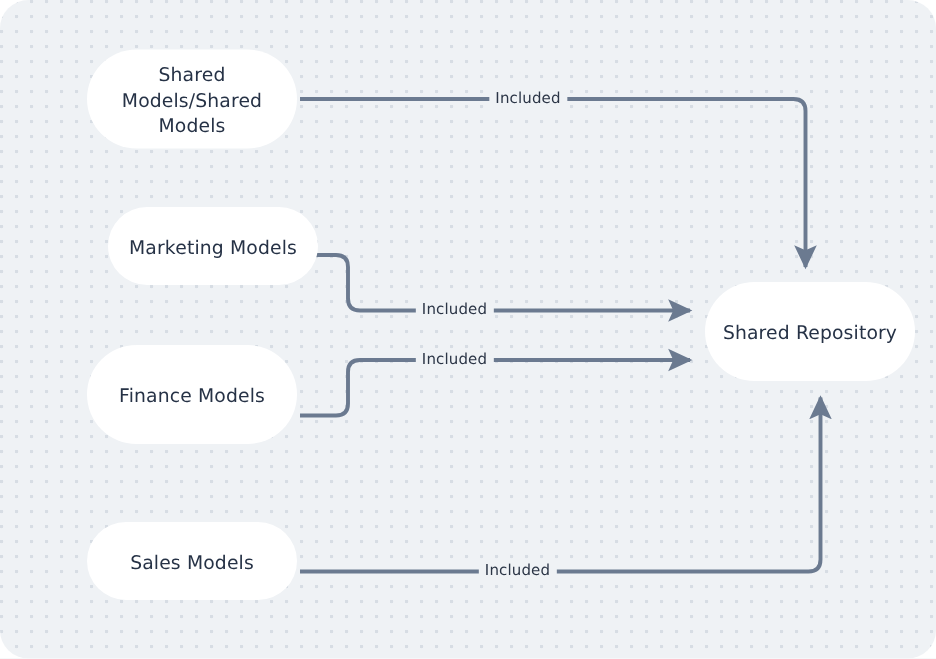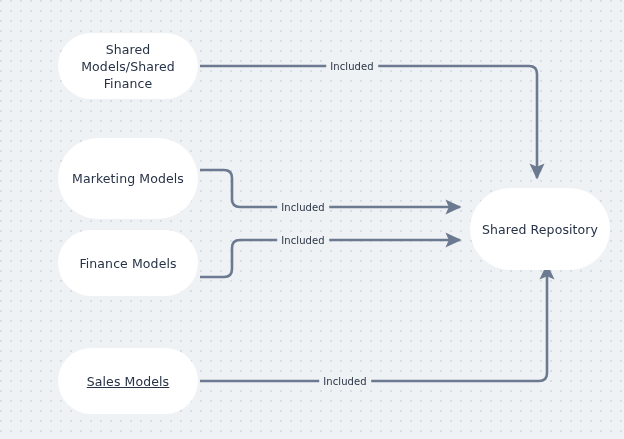--- a/index.html
+++ b/index.html
@@ -13,20 +13,21 @@
     overflow: hidden;
   }
   #canvas {
     position: relative;
     width: 624px;
     height: 439px;
     background-color: #eff2f5;
     background-image: radial-gradient(circle at 1px 1px, #d7dde4 1px, transparent 1.4px);
     background-size: 10px 10px;
     background-position: 0px 0px;
+    border-radius: 19px;
   }
   #edges {
     position: absolute;
     left: 0;
     top: 0;
     width: 624px;
     height: 439px;
   }
   .node {
     position: absolute;
@@ -75,37 +76,37 @@
       <path d="M 200,277 L 224,277 Q 232,277 232,269 L 232,248 Q 232,240 240,240 L 460,240" marker-end="url(#arrow)"></path>
 
       <path d="M 200,381 L 539,381 Q 547,381 547,373 L 547,265" marker-end="url(#arrow)"></path>
     </g>
   </svg>
 
   <div class="node" style="left:58px; top:33px; width:140px; height:66px;">
     <div>
       <div>Shared</div>
       <div>Models/Shared</div>
-      <div>Finance</div>
+      <div>Models</div>
     </div>
   </div>
 
-  <div class="node" style="left:58px; top:138px; width:140px; height:81px;align-items:center;">
+  <div class="node" style="left:72px; top:138px; width:140px; height:52px;align-items:center;">
     <span>Marketing Models</span>
   </div>
 
   <div class="node" style="left:58px; top:230px; width:140px; height:66px;">
     <span>Finance Models</span>
   </div>
 
-  <div class="node" style="left:58px; top:348px; width:140px; height:66px;text-decoration:underline;">
+  <div class="node" style="left:58px; top:348px; width:140px; height:52px;">
     <span>Sales Models</span>
   </div>
 
-  <div class="node" style="left:470px; top:188px; width:140px; height:82px;">
+  <div class="node" style="left:470px; top:188px; width:140px; height:66px;">
     <span>Shared Repository</span>
   </div>
 
   <div class="edge-label" style="left:352px; top:66px;">Included</div>
   <div class="edge-label" style="left:303px; top:207px;">Included</div>
   <div class="edge-label" style="left:303px; top:240px;">Included</div>
   <div class="edge-label" style="left:345px; top:381px;">Included</div>
 
 </div>
 

